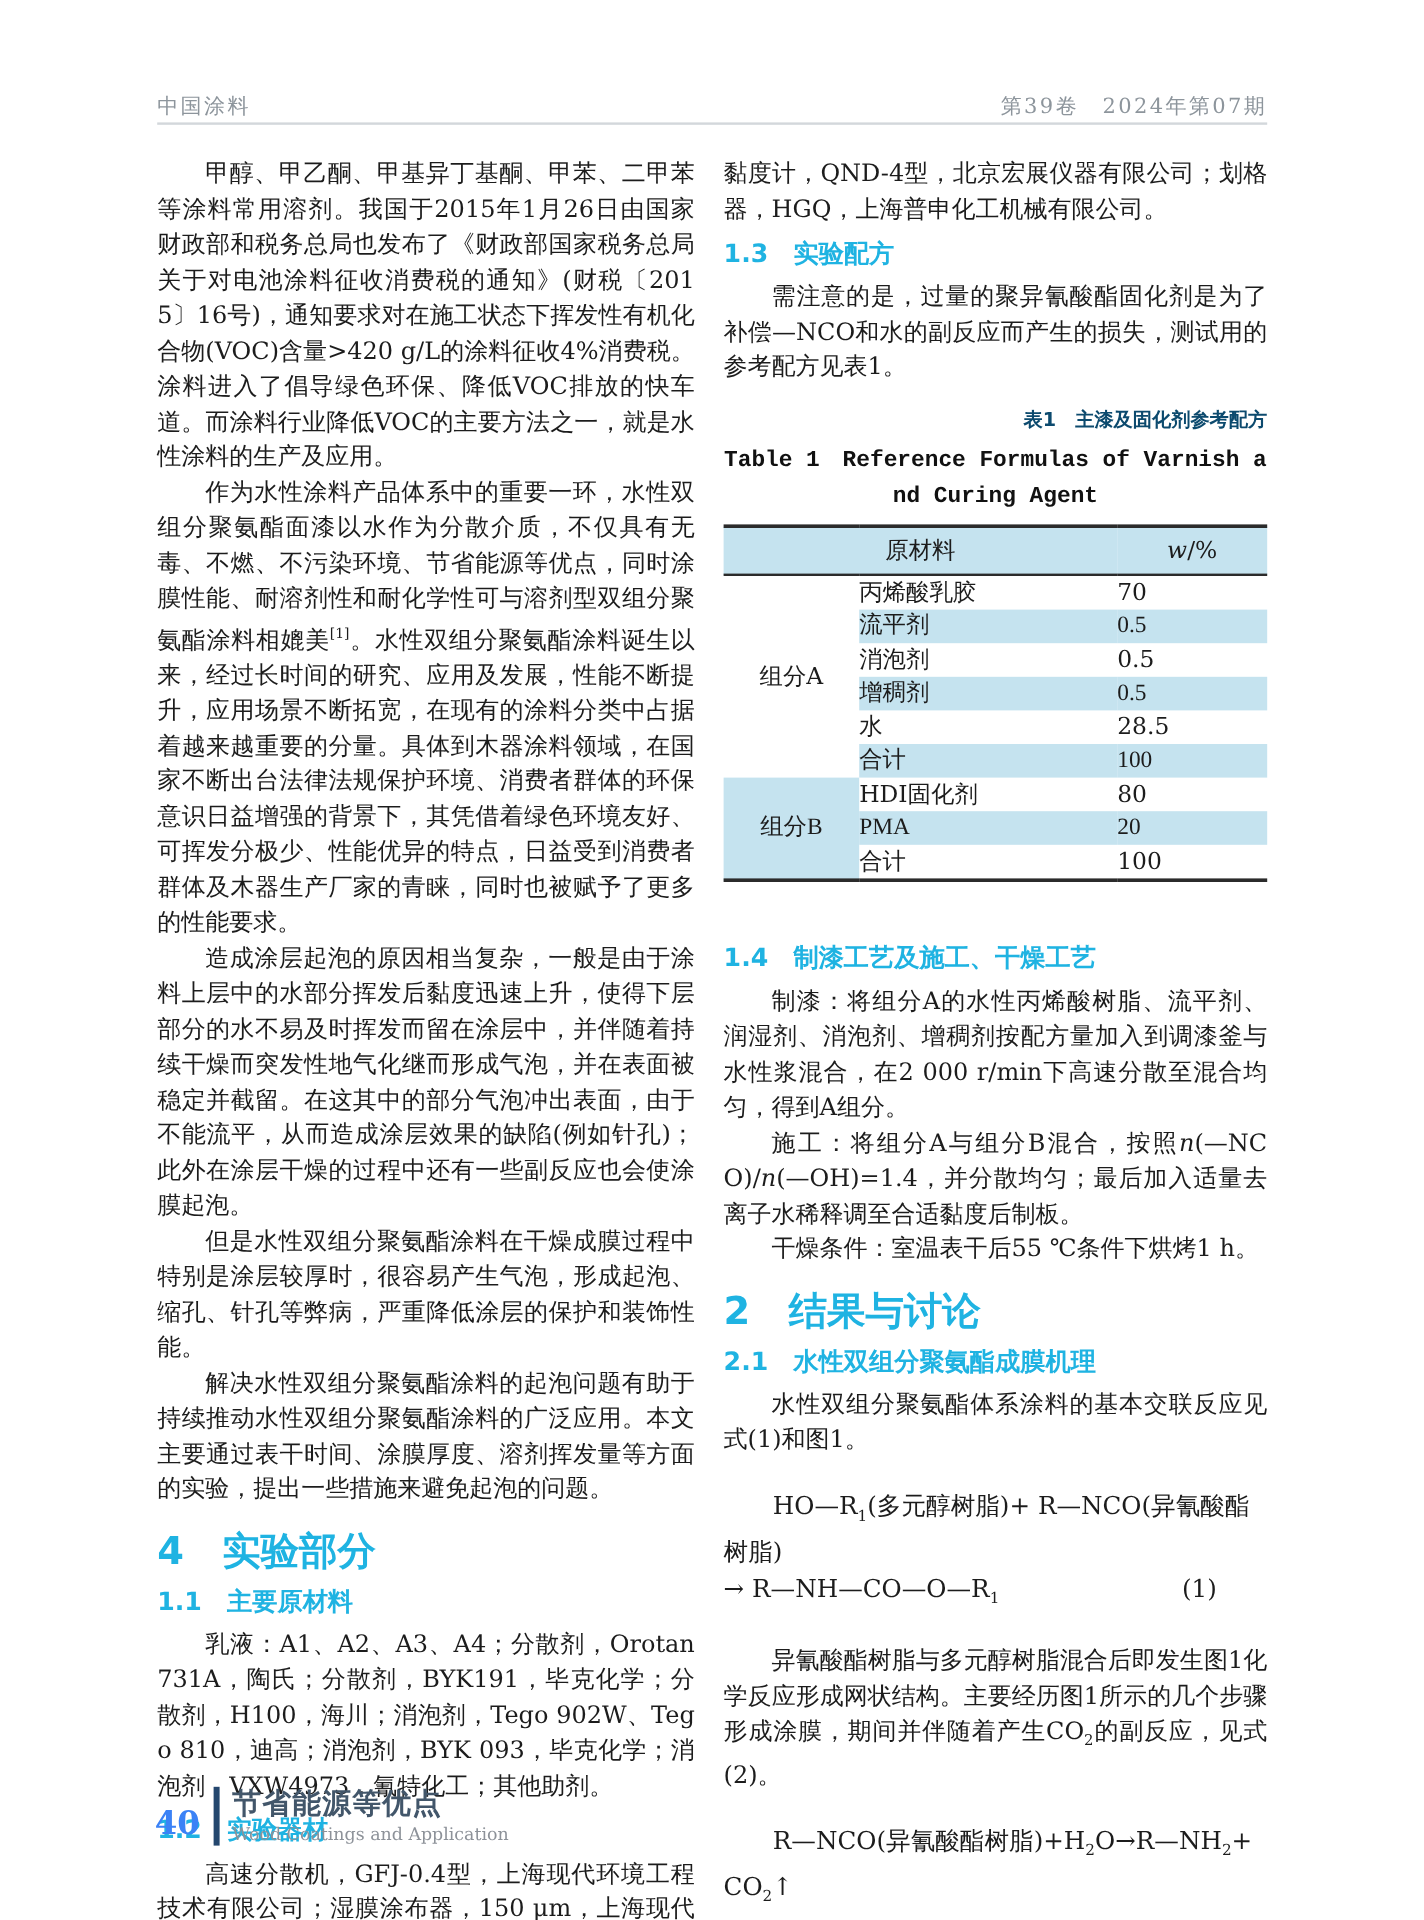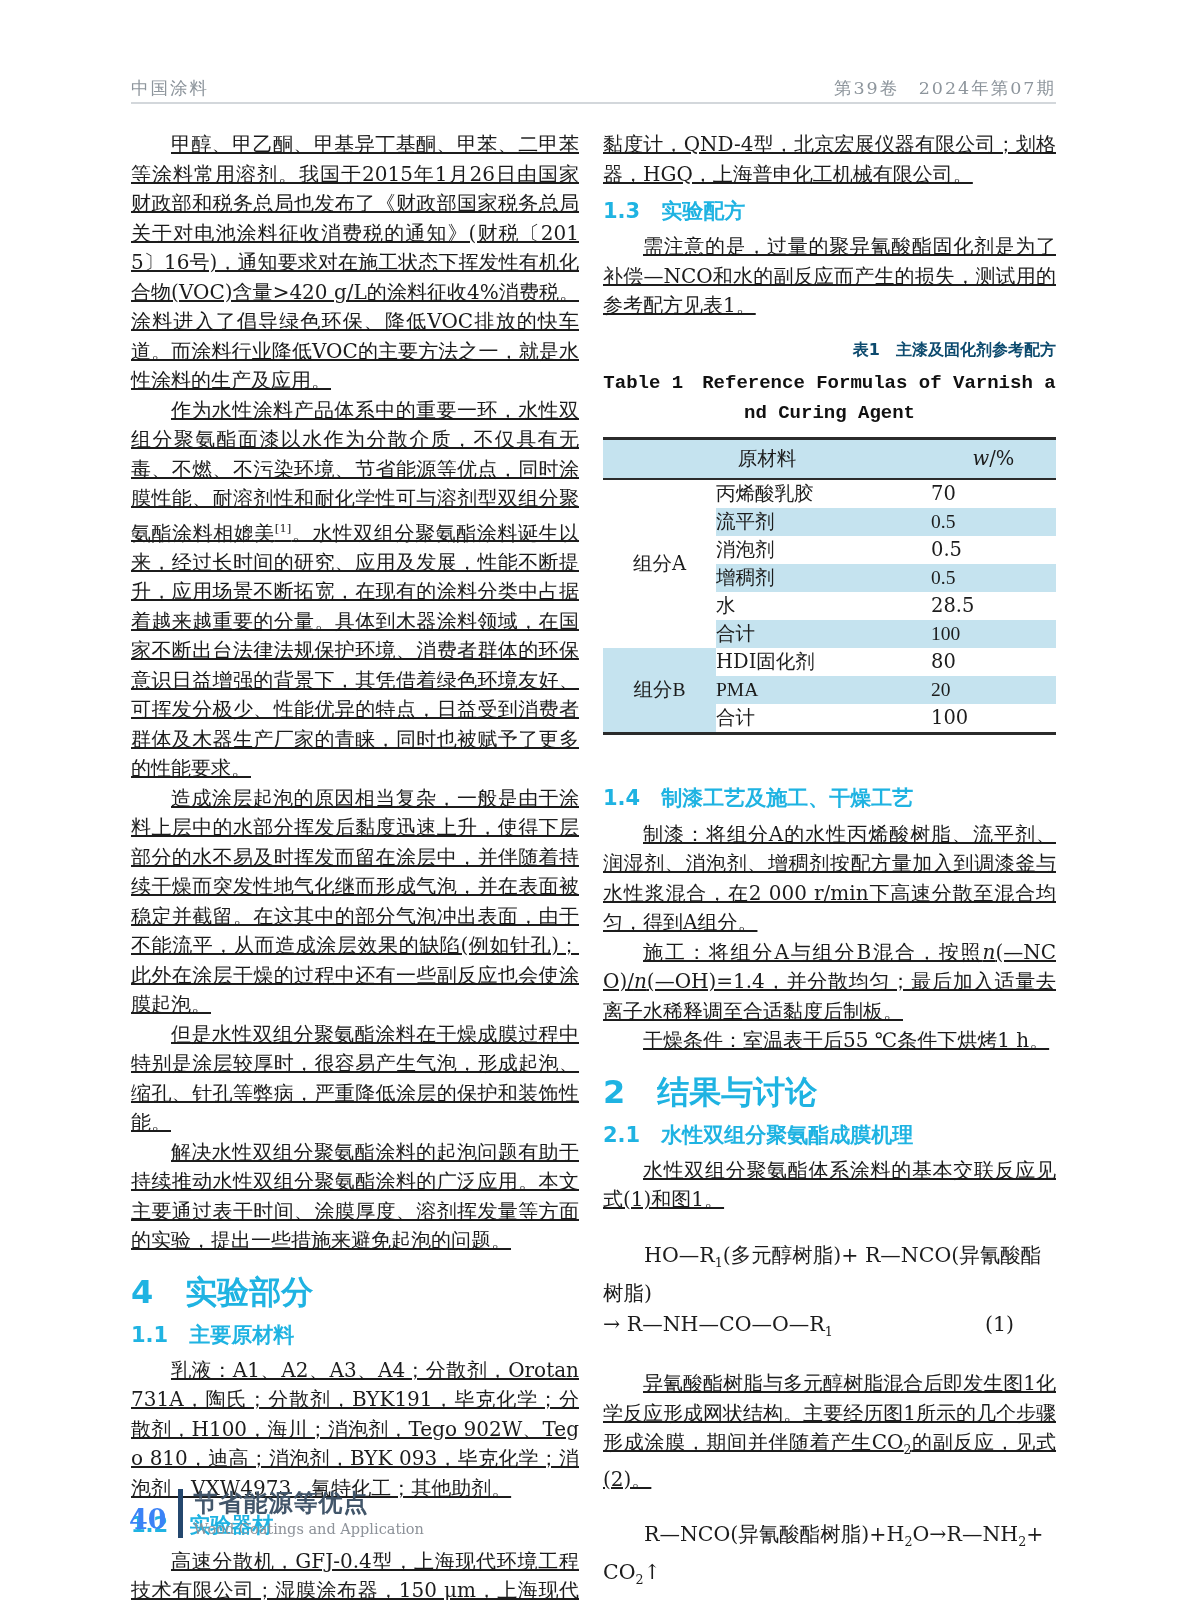--- a/index.html
+++ b/index.html
@@ -28,21 +28,21 @@
   .columns{
     position:absolute;left:131px;top:130px;width:925px;
     display:flex;gap:24px;
   }
   .col{
     font-size:20px;line-height:29.5px;text-align:justify;
     word-break:break-all;
   }
   .col-left{width:448px;}
   .col-right{width:453px;}
-  p{margin:0;text-indent:2em;text-decoration:underline;}
+  p{margin:0;text-indent:2em;}
   p.noindent{text-indent:0;}
   .seg-sup{font-size:0.58em;vertical-align:super;}
   .seg-sub{font-size:0.62em;vertical-align:sub;}
   .seg-i{font-style:italic;}
   
   .sec{
     font-family:"DejaVu Sans","Liberation Sans",sans-serif;
     color:var(--accent);font-size:32px;font-weight:bold;
     line-height:1.25;margin:16px 0 10px;text-indent:0;text-align:left;
   }

